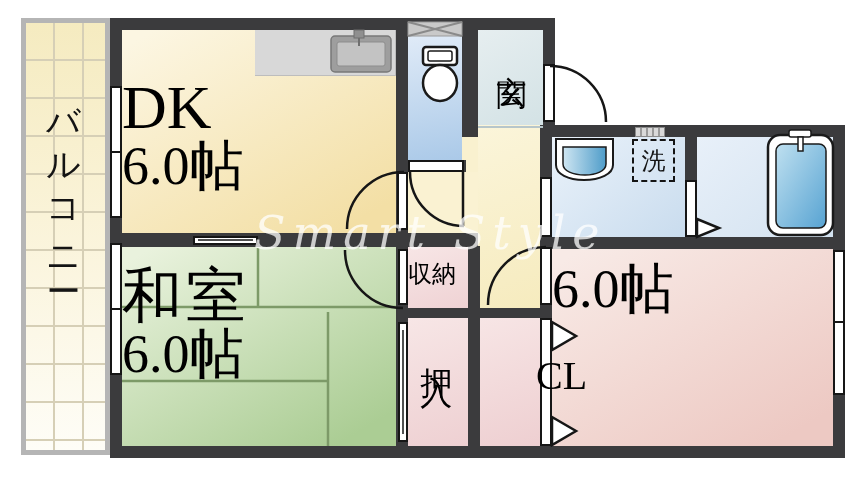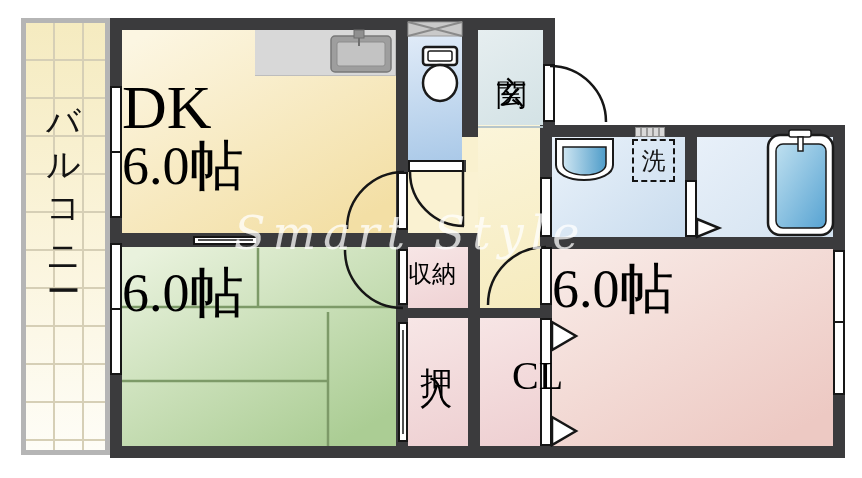--- a/index.html
+++ b/index.html
@@ -5,21 +5,21 @@
   html,body{margin:0;padding:0;background:#ffffff;}
   #stage{position:relative;width:862px;height:478px;background:#ffffff;overflow:hidden;
          font-family:"Liberation Serif","DejaVu Serif",serif;}
   .floor{position:absolute;}
   .wall{position:absolute;background:#3b3b3d;}
   .op{position:absolute;background:#ffffff;border:2px solid #161616;box-sizing:border-box;}
   .win{position:absolute;background:#ffffff;border:2px solid #161616;box-sizing:border-box;}
   .lbl{position:absolute;color:#000000;text-align:left;line-height:1.02;white-space:nowrap;}
   .vtxt{writing-mode:vertical-rl;text-orientation:upright;}
   svg{position:absolute;left:0;top:0;}
-  #watermark{position:absolute;left:234px;top:206px;font-style:italic;
+  #watermark{position:absolute;left:254px;top:206px;font-style:italic;
              font-size:46px;letter-spacing:7px;color:rgba(255,255,255,0.74);
              z-index:10;white-space:nowrap;font-family:"DejaVu Serif",serif;text-align:right;}
   #balcony{position:absolute;left:21px;top:18px;width:89px;height:437px;box-sizing:border-box;
            border:5px solid #b5b5b5;
            background-image:
              repeating-linear-gradient(to right, transparent 0 27px, #d6cfb6 27px 29px),
              repeating-linear-gradient(to bottom, transparent 0 36px, #d6cfb6 36px 38px),
              linear-gradient(180deg,#f5ebc0 0%,#faf3d8 45%,#fefdf7 100%);}
   #balcony-label{position:absolute;left:14px;top:60px;font-size:34px;letter-spacing:9px;color:#141414;}
   .dash-box{position:absolute;border:2px dashed #141414;box-sizing:border-box;
@@ -164,24 +164,25 @@
 
   <div class="dash-box" style="left:632px;top:139px;width:43px;height:43px;">
     <span>洗</span>
   </div>
 
   <div class="lbl" style="left:122px;top:76px;width:274px;z-index:5;">
     <div style="font-size:62px;">DK</div>
     <div style="font-size:54px;">6.0帖</div>
   </div>
   <div class="lbl" style="left:122px;top:266px;width:274px;z-index:5;">
+    <div style="font-size:60px;letter-spacing:4px;">和室</div>
     <div style="font-size:54px;">6.0帖</div>
   </div>
   <div class="lbl" style="left:552px;top:262px;width:281px;z-index:5;">
     <div style="font-size:54px;">6.0帖</div>
   </div>
   <div class="lbl vtxt" style="left:496px;top:52px;font-size:30px;letter-spacing:5px;z-index:5;">玄関</div>
   <div class="lbl" style="left:408px;top:262px;width:60px;font-size:24px;z-index:5;">収納</div>
   <div class="lbl vtxt" style="left:420px;top:342px;font-size:32px;letter-spacing:8px;z-index:5;">押入</div>
-  <div class="lbl" style="left:472px;top:356px;width:64px;font-size:40px;z-index:5;padding-left:40px;">CL</div>
+  <div class="lbl" style="left:496px;top:356px;width:64px;font-size:40px;z-index:5;padding-left:40px;">CL</div>
 
   <div id="watermark">Smart Style</div>
 </div>
 
 </body></html>

